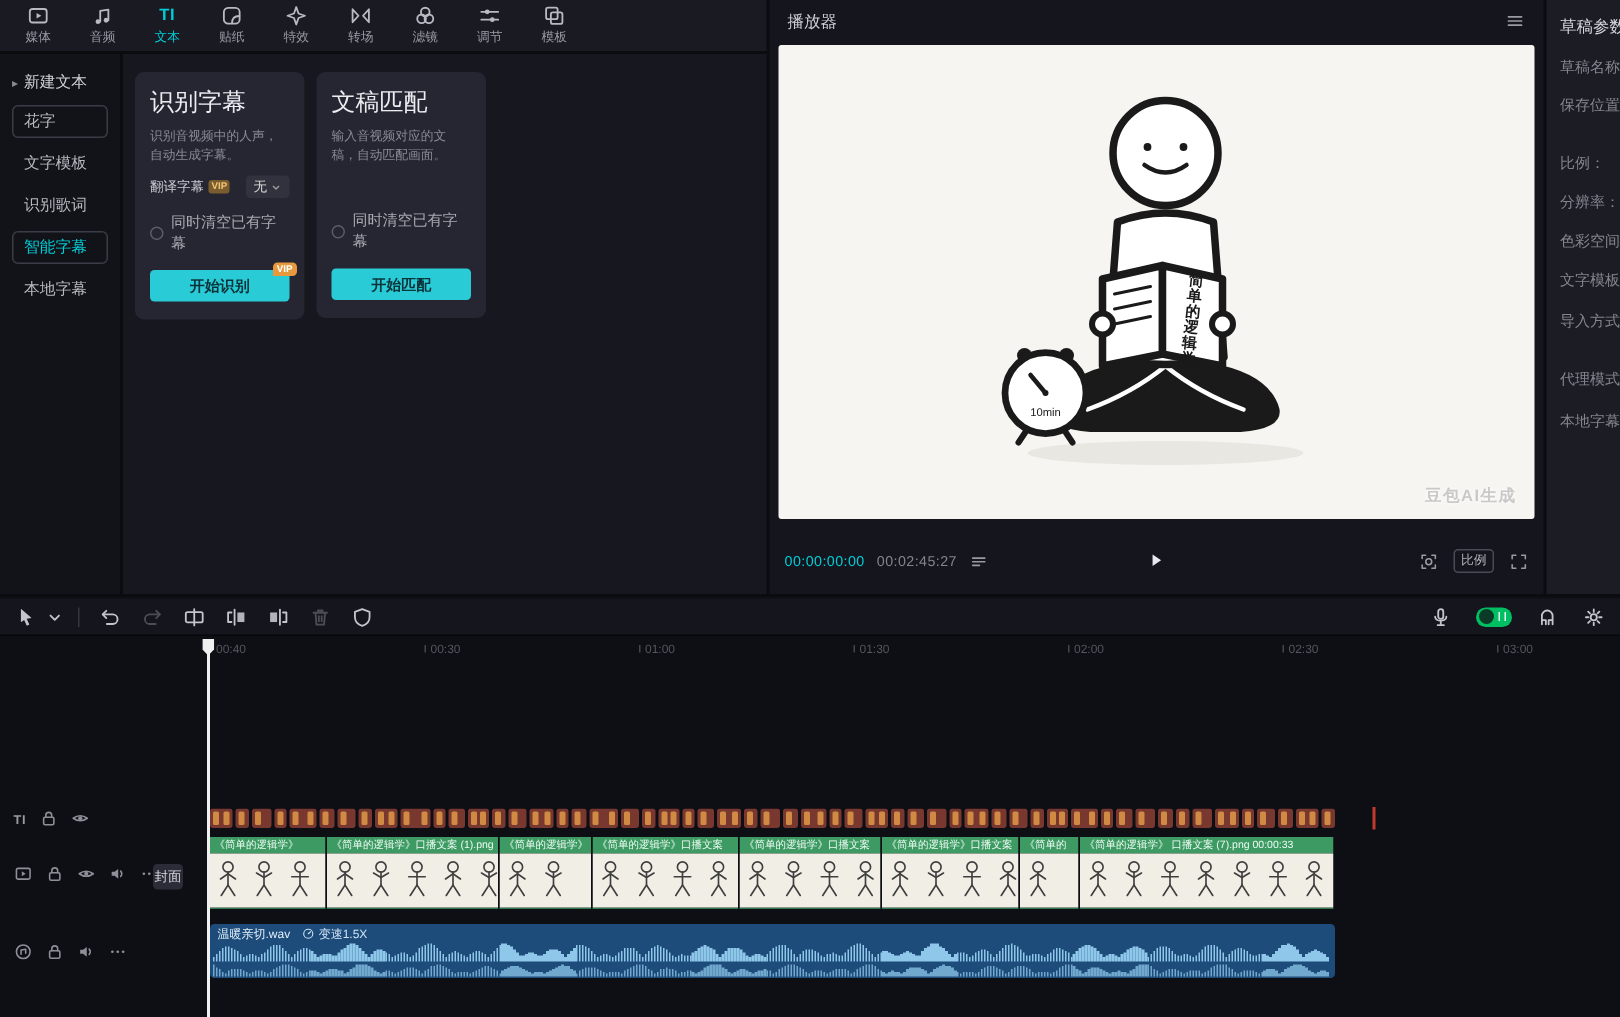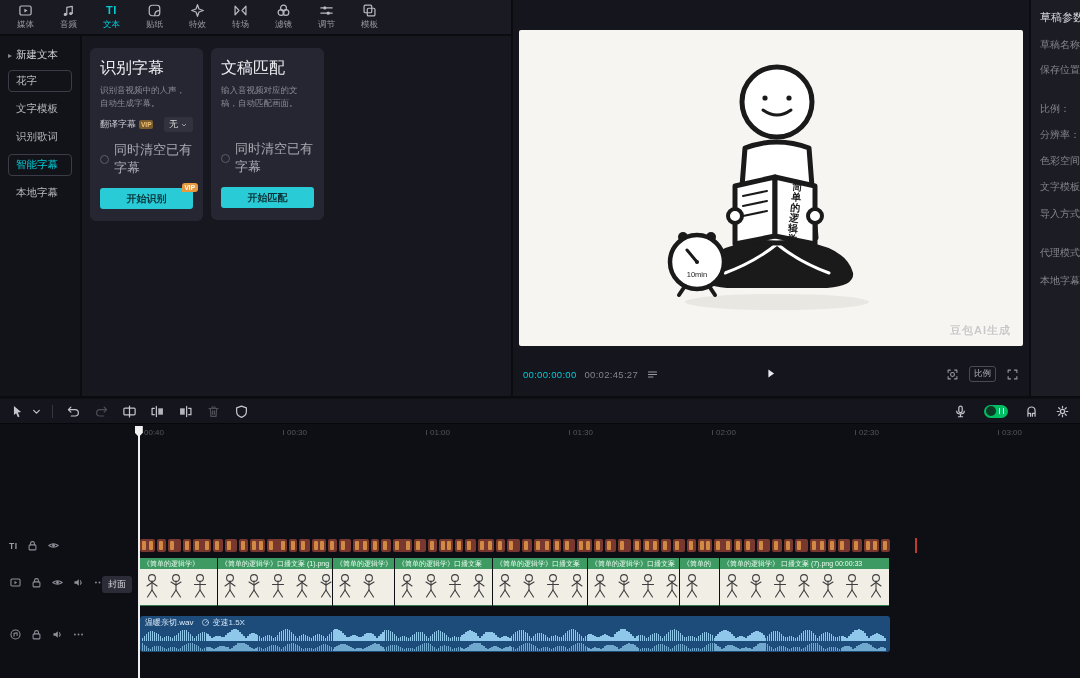--- a/index.html
+++ b/index.html
@@ -33,21 +33,21 @@
   .card-title{font-size:16px;font-weight:normal;color:#ececf1;}
   .card-desc{font-size:8.5px;color:#8a8a95;line-height:1.55;margin-top:5px;}
   .trans-row{display:flex;align-items:center;margin-top:7px;gap:3px;}
   .trans-label{font-size:9px;color:#c9c9d2;}
   .vip-badge{background:#7a5c2e;color:#f2c476;font-size:6.5px;font-weight:bold;padding:0 2px;border-radius:2px;line-height:9px;}
   .dd{margin-left:auto;display:flex;align-items:center;gap:2px;background:#32323e;border-radius:3px;padding:1px 5px;font-size:9px;color:#ddd;cursor:pointer;}
   .dd svg{width:8px;height:8px;color:#999;}
   .chk-row{display:flex;align-items:center;gap:5px;margin-top:9px;cursor:pointer;}
   .chk-row.push{margin-top:30px;}
   .chk{width:9px;height:9px;border:1.3px solid #5c5c66;border-radius:50%;flex:0 0 auto;}
-  .chk-label{font-size:13px;color:#a9a9b2;}
+  .chk-label{font-size:10px;color:#a9a9b2;}
   .cta{display:block;width:100%;height:21px;margin-top:11px;background:#29ccd6;border:none;border-radius:3px;font-size:10px;font-weight:bold;color:#0b333a;cursor:pointer;position:relative;font-family:inherit;}
   .vip-ribbon{position:absolute;top:-5px;right:-5px;background:#e8993e;color:#fff;font-size:6.5px;font-weight:bold;padding:0 3px;border-radius:3px 3px 3px 0;line-height:9px;}
 
   
   .player{position:absolute;left:513px;top:0;width:516px;height:396px;background:#15151d;}
   .player-head{height:28px;display:flex;align-items:center;padding:0 12px;}
   .player-title{font-size:11px;color:#cfcfd6;}
   .ph-menu{margin-left:auto;color:#9a9aa3;width:14px;height:14px;cursor:pointer;}
   .stage{position:absolute;left:6px;top:30px;width:504px;height:316px;background:#f7f5f1;border-radius:2px;overflow:hidden;}
   .watermark{position:absolute;right:12px;bottom:8px;font-size:11px;font-weight:bold;color:#c9c9c9;letter-spacing:1px;text-shadow:0 0 3px #fff;}
@@ -82,21 +82,21 @@
 
   .ruler{position:absolute;left:0;top:28px;width:100%;height:16px;}
   .rl{position:absolute;top:0;display:flex;gap:3px;align-items:flex-start;font-size:8px;color:#55555f;line-height:14px;}
   .rl i{width:1px;height:5px;background:#45454f;margin-top:4px;}
 
   .thead{position:absolute;display:flex;align-items:center;gap:8px;color:#8f8f99;}
   .thead .ic13{width:13px;height:13px;cursor:pointer;}
   .thead .ic13 svg{width:13px;height:13px;}
   .ttx{font-size:8.5px;font-weight:bold;color:#9a9aa3;letter-spacing:.5px;}
 
-  .cover-btn{position:absolute;left:102px;top:178px;width:30px;height:17px;background:#2c2c38;color:#d8d8de;font-size:9px;border-radius:3px;display:flex;align-items:center;justify-content:center;cursor:pointer;}
+  .cover-btn{position:absolute;left:102px;top:178px;width:20px;height:17px;background:#2c2c38;color:#d8d8de;font-size:9px;border-radius:3px;display:flex;align-items:center;justify-content:center;cursor:pointer;}
 
   #text-clips{position:absolute;left:140px;top:141px;width:752px;height:13px;display:flex;gap:2px;overflow:hidden;}
   .tclip{height:13px;background:#78382f;border-radius:2px;flex:0 0 auto;position:relative;cursor:pointer;}
   .tclip i{position:absolute;top:2px;bottom:2px;width:4px;background:#d08a43;border-radius:1px;}
   .tclip i.l{left:2px;}.tclip i.r{right:2px;}
   .end-marker{position:absolute;left:915px;top:140px;width:2px;height:15px;background:#c03a2e;}
 
   #video-segs{position:absolute;left:140px;top:160px;height:48px;display:flex;border-bottom:1px solid #2f7a4e;}
   .vseg{height:48px;flex:0 0 auto;overflow:hidden;border-right:1px solid #0e0e15;cursor:pointer;}
   .vlabel{height:11px;background:#3c9a62;color:#eefcf3;font-size:7px;line-height:11px;padding:0 3px;white-space:nowrap;overflow:hidden;}
@@ -247,20 +247,28 @@
         <span class="chk"></span>
         <span class="chk-label">同时清空已有字幕</span>
       </label>
       <button class="cta">
         <span>开始匹配</span>
       </button>
     </div>
   </section>
 
   <section class="player">
+    <div class="player-head">
+      <span class="player-title">播放器</span>
+      <span class="ph-menu" id="ic-menu">
+          <svg viewBox="0 0 16 16" fill="none" stroke="currentColor" stroke-width="1.3" stroke-linecap="round" stroke-linejoin="round">
+            <path d="M3 4.8 H13 M3 8 H13 M3 11.2 H13"></path>
+          </svg>
+        </span>
+    </div>
     <div class="stage">
       <svg viewBox="0 0 504 316" width="504" height="316">
         <g stroke="#1a1a1a" stroke-width="5" fill="#fff" stroke-linejoin="round" stroke-linecap="round">
           <ellipse cx="258" cy="272" rx="92" ry="8" fill="#e9e7e1" stroke="none"></ellipse>
           <path d="M184 243 Q190 221 228 214 L258 211 L288 214 Q326 221 332 243 Q334 254 308 256 L208 256 Q182 254 184 243 Z" fill="#1a1a1a" stroke-width="4"></path>
           <path d="M258 214 Q236 232 206 243" stroke="#fff" stroke-width="3" fill="none"></path>
           <path d="M258 214 Q280 232 310 243" stroke="#fff" stroke-width="3" fill="none"></path>
           <path d="M226 118 Q258 106 290 118 L297 208 Q258 218 219 208 Z"></path>
           <circle cx="258" cy="72" r="35"></circle>
           <circle cx="246" cy="68" r="2.6" fill="#1a1a1a" stroke="none"></circle>

